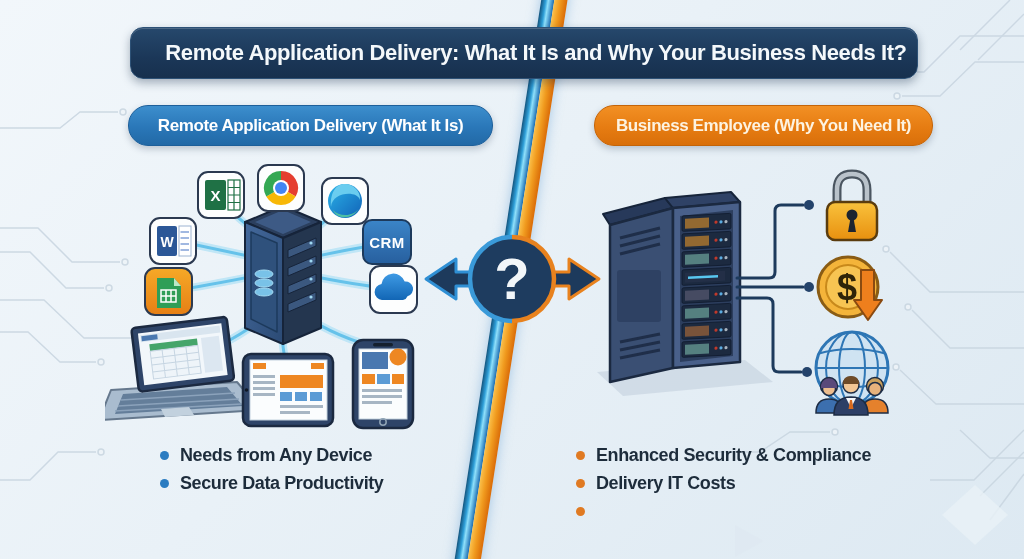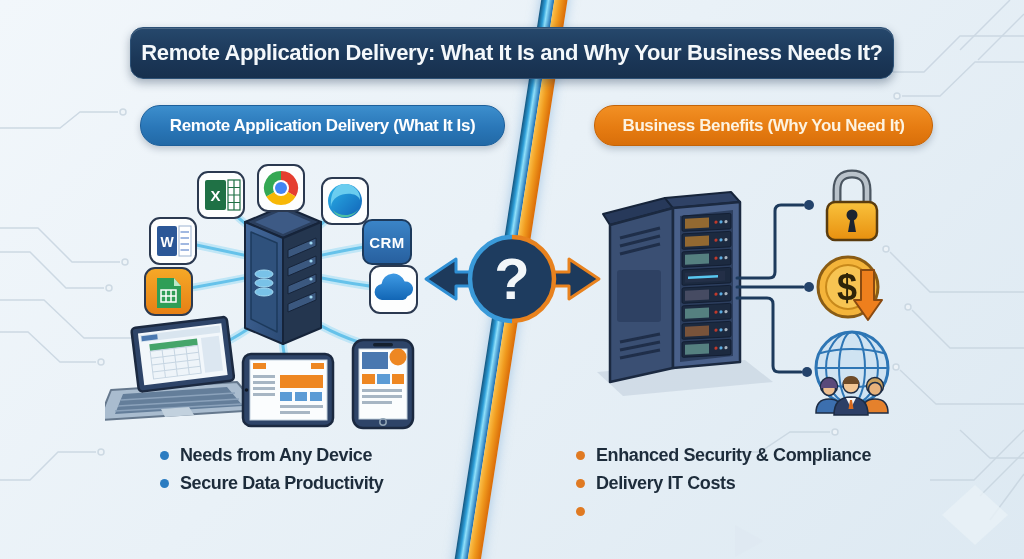--- a/index.html
+++ b/index.html
@@ -10,30 +10,30 @@
   }
   .abs{position:absolute;}
   
   .title-banner{
     left:130px;top:27px;width:762px;height:50px;
     background:linear-gradient(180deg,#26486c 0%,#1b3758 60%,#17304e 100%);
     border:1px solid #2d5176;border-radius:13px;
     box-shadow:0 4px 10px rgba(18,40,68,.35), inset 0 1px 0 rgba(255,255,255,.18);
     display:flex;align-items:center;justify-content:center;
     color:#f4f8fb;font-size:22px;font-weight:bold;letter-spacing:-0.4px;
-    white-space:nowrap;z-index:30;
+    white-space:nowrap;z-index:30;padding-left:24px;
   }
   
   .panel-banner{
     height:39px;border-radius:20px;display:flex;align-items:center;justify-content:center;
     font-size:17px;font-weight:bold;letter-spacing:-0.4px;white-space:nowrap;z-index:25;
     box-shadow:0 3px 7px rgba(30,50,80,.25);
   }
   .panel-banner.left{
-    left:140px;top:105px;width:363px;
+    left:128px;top:105px;width:363px;
     background:linear-gradient(180deg,#3c8ecd 0%,#2a77b8 55%,#2269a6 100%);
     color:#ffffff;border:1px solid #1d5f9a;
   }
   .panel-banner.right{
     left:594px;top:105px;width:337px;
     background:linear-gradient(180deg,#f29024 0%,#e67c12 55%,#d96f0a 100%);
     color:#fdf3e1;border:1px solid #c46408;
   }
   
   .divider{
@@ -101,21 +101,21 @@
   </svg>
 
   <div class="abs divider">
     <div class="blue"></div>
     <div class="orange"></div>
   </div>
 
   <div class="abs title-banner">Remote Application Delivery: What It Is and Why Your Business Needs It?</div>
 
   <div class="abs panel-banner left">Remote Application Delivery (What It Is)</div>
-  <div class="abs panel-banner right">Business Benefits (Why You Need It)</div>
+  <div class="abs panel-banner right">Business Employee (Why You Need It)</div>
 
   <svg class="abs illus" style="left:105px;top:148px;" width="340" height="300" viewBox="0 0 340 300">
     <defs>
       <linearGradient id="towerL" x1="0" y1="0" x2="1" y2="1">
         <stop offset="0" stop-color="#44699c"></stop>
           <stop offset="1" stop-color="#2b4a74"></stop>
       </linearGradient>
       <linearGradient id="crmG" x1="0" y1="0" x2="0" y2="1">
         <stop offset="0" stop-color="#3b85c8"></stop>
           <stop offset="1" stop-color="#275f9e"></stop>

